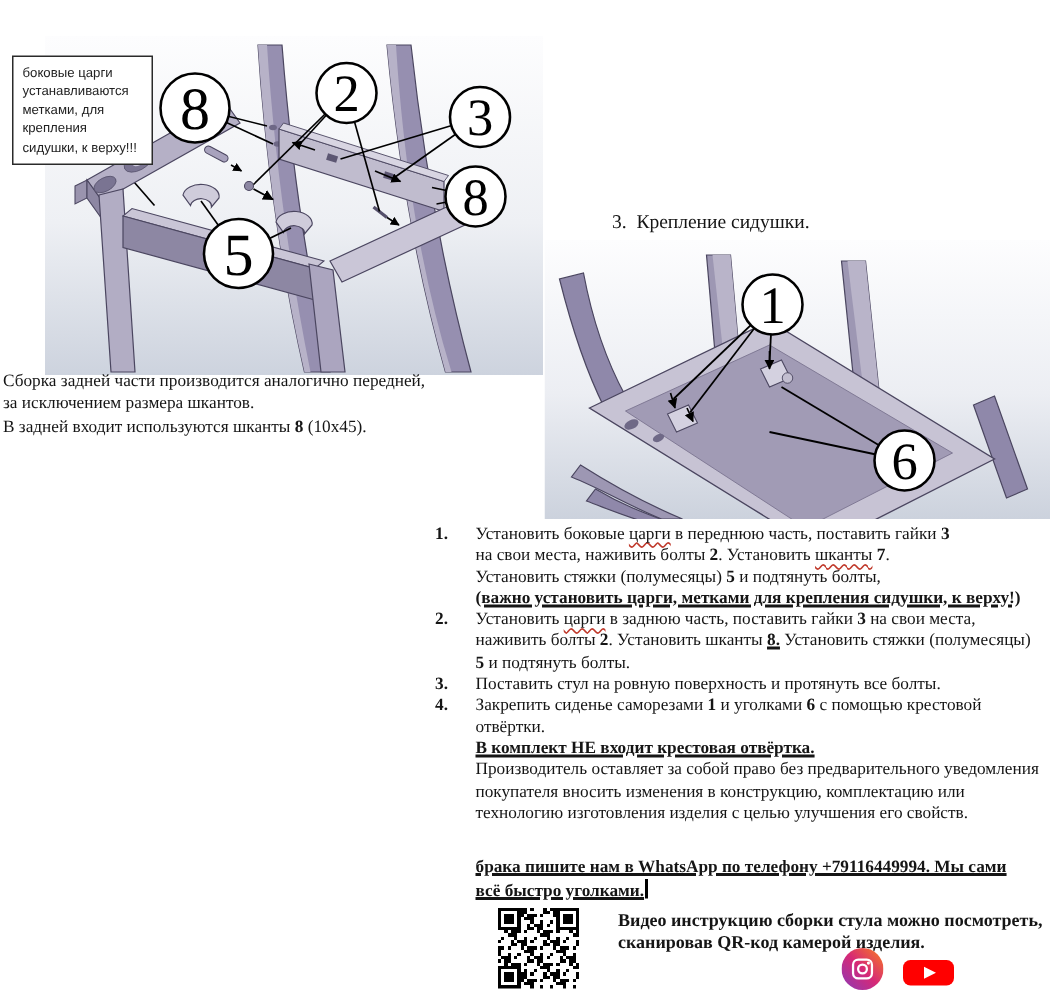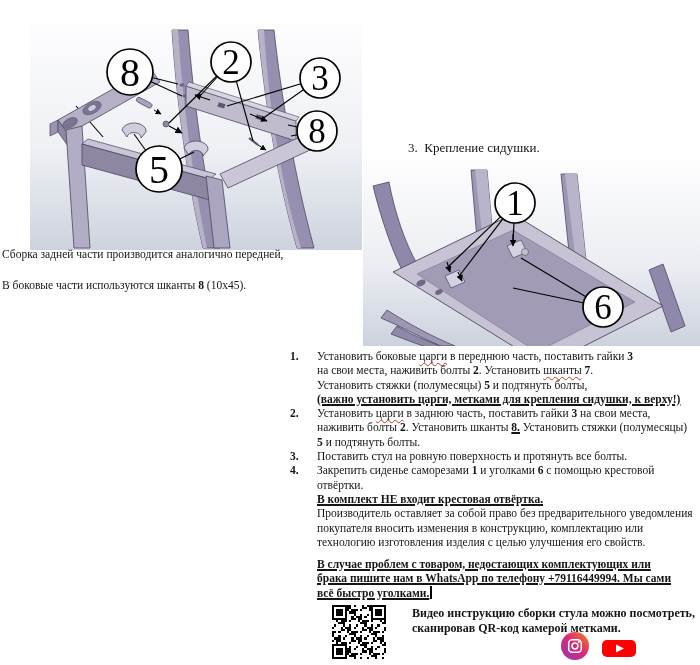--- a/index.html
+++ b/index.html
@@ -37,20 +37,21 @@
   .yt { left:602px; top:640px; width:34px; height:17px; background:#ff0000; border-radius:5px; }
   .yt svg { display:block; }
 </style>
 </head>
 <body>
 
 <div class="page">
 
   <div class="abs title" style="left:87px; top:7px;margin-top:16px;">2.  Сборка каркаса стула задней части.</div>
 
+  <div class="abs note-box">боковые царги устанавливаются метками, для крепления сидушки, к верху!!!</div>
 
   <svg class="abs diag" style="left:30px; top:24px;" width="332" height="226" viewBox="0 0 332 226" xmlns="http://www.w3.org/2000/svg">
     <defs>
       <linearGradient id="grad1" x1="0" y1="0" x2="0" y2="1">
         <stop offset="0" stop-color="#fdfdfe"></stop>
         <stop offset="0.55" stop-color="#eef0f4"></stop>
         <stop offset="1" stop-color="#cdd3de"></stop>
       </linearGradient>
       <marker id="arw1" markerWidth="7" markerHeight="7" refX="5.5" refY="3" orient="auto">
         <path d="M0,0 L6,3 L0,6 Z" fill="#000"></path>
@@ -138,21 +139,21 @@
         <circle cx="287" cy="107" r="20" fill="#fff" stroke="#000" stroke-width="1.7"></circle>
         <text x="287" y="119" font-size="35">8</text>
       </g>
       <g>
         <circle cx="129" cy="145" r="23" fill="#fff" stroke="#000" stroke-width="1.7"></circle>
         <text x="129" y="159" font-size="40">5</text>
       </g>
     </g>
   </svg>
 
-  <div class="abs caption"><span>Сборка задней части производится аналогично передней,</span><br><br><span>В боковые части используются шканты </span><span class="b">8</span><span> (10x45).</span></div>
+  <div class="abs caption"><span>Сборка задней части производится аналогично передней,</span><br><span>за исключением размера шкантов.</span><br><span>В задней входит используются шканты </span><span class="b">8</span><span> (10x45).</span></div>
 
   <div class="abs title" style="left:408px; top:140px; font-size:13px;">3.  Крепление сидушки.</div>
 
   <svg class="abs diag" style="left:363px; top:160px;" width="337" height="186" viewBox="0 0 337 186" xmlns="http://www.w3.org/2000/svg">
     <defs>
       <linearGradient id="grad2" x1="0" y1="0" x2="0" y2="1">
         <stop offset="0" stop-color="#fdfdfe"></stop>
         <stop offset="0.55" stop-color="#eceef3"></stop>
         <stop offset="1" stop-color="#ccd2dd"></stop>
       </linearGradient>
@@ -216,21 +217,21 @@
       <div class="step-text"><span>Установить </span><span class="w">царги</span><span> в заднюю часть, поставить гайки </span><span class="b">3</span><span> на свои места,</span><br><span>наживить болты </span><span class="b">2</span><span>. Установить шканты </span><span class="b u">8.</span><span> Установить стяжки (полумесяцы)</span><br><span class="b">5</span><span> и подтянуть болты.</span></div>
     </div>
     <div class="step">
       <span class="step-num">3.</span>
       <div class="step-text"><span>Поставить стул на ровную поверхность и протянуть все болты.</span></div>
     </div>
     <div class="step">
       <span class="step-num">4.</span>
       <div class="step-text"><span> Закрепить сиденье саморезами </span><span class="b">1</span><span> и уголками </span><span class="b">6</span><span> с помощью крестовой</span><br><span>отвёртки.</span><br><span class="b u">В комплект НЕ входит крестовая отвёртка.</span><br><span>Производитель оставляет за собой право без предварительного уведомления</span><br><span>покупателя вносить изменения в конструкцию, комплектацию или</span><br><span>технологию изготовления изделия с целью улучшения его свойств.</span></div>
     </div>
-    <div class="whatsapp"><span class="b u">В случае проблем с товаром, недостающих комплектующих или</span><br><span class="b u">брака пишите нам в WhatsApp по телефону +79116449994. Мы сами</span><br><span class="b u">всё быстро уголками.</span><span class="caret"></span></div>
+    <div class="whatsapp"><br><span class="b u">брака пишите нам в WhatsApp по телефону +79116449994. Мы сами</span><br><span class="b u">всё быстро уголками.</span><span class="caret"></span></div>
   </div>
 
   <div class="abs qr"><svg viewBox="0 0 25 25" width="100%" height="100%" shape-rendering="crispEdges" fill="#000">
         <rect x="0" y="0" width="1" height="1"></rect>
         <rect x="1" y="0" width="1" height="1"></rect>
         <rect x="2" y="0" width="1" height="1"></rect>
         <rect x="3" y="0" width="1" height="1"></rect>
         <rect x="4" y="0" width="1" height="1"></rect>
         <rect x="5" y="0" width="1" height="1"></rect>
         <rect x="6" y="0" width="1" height="1"></rect>
@@ -511,21 +512,21 @@
         <rect x="3" y="24" width="1" height="1"></rect>
         <rect x="4" y="24" width="1" height="1"></rect>
         <rect x="5" y="24" width="1" height="1"></rect>
         <rect x="6" y="24" width="1" height="1"></rect>
         <rect x="10" y="24" width="1" height="1"></rect>
         <rect x="13" y="24" width="1" height="1"></rect>
         <rect x="16" y="24" width="1" height="1"></rect>
         <rect x="20" y="24" width="1" height="1"></rect>
         <rect x="23" y="24" width="1" height="1"></rect>
       </svg></div>
-  <div class="abs video-note"><span>Видео инструкцию сборки стула можно посмотреть,</span><br><span>сканировав QR-код камерой метками.</span></div>
+  <div class="abs video-note"><span>Видео инструкцию сборки стула можно посмотреть,</span><br><span>сканировав QR-код камерой изделия.</span></div>
 
   <div class="abs ig">
     <svg viewBox="0 0 24 24" width="28" height="28">
       <defs>
         <linearGradient id="igGrad" x1="0" y1="1" x2="1" y2="0">
           <stop offset="0" stop-color="#8a3ab9"></stop>
           <stop offset="0.5" stop-color="#d62976"></stop>
           <stop offset="1" stop-color="#fa7e1e"></stop>
         </linearGradient>
       </defs>

